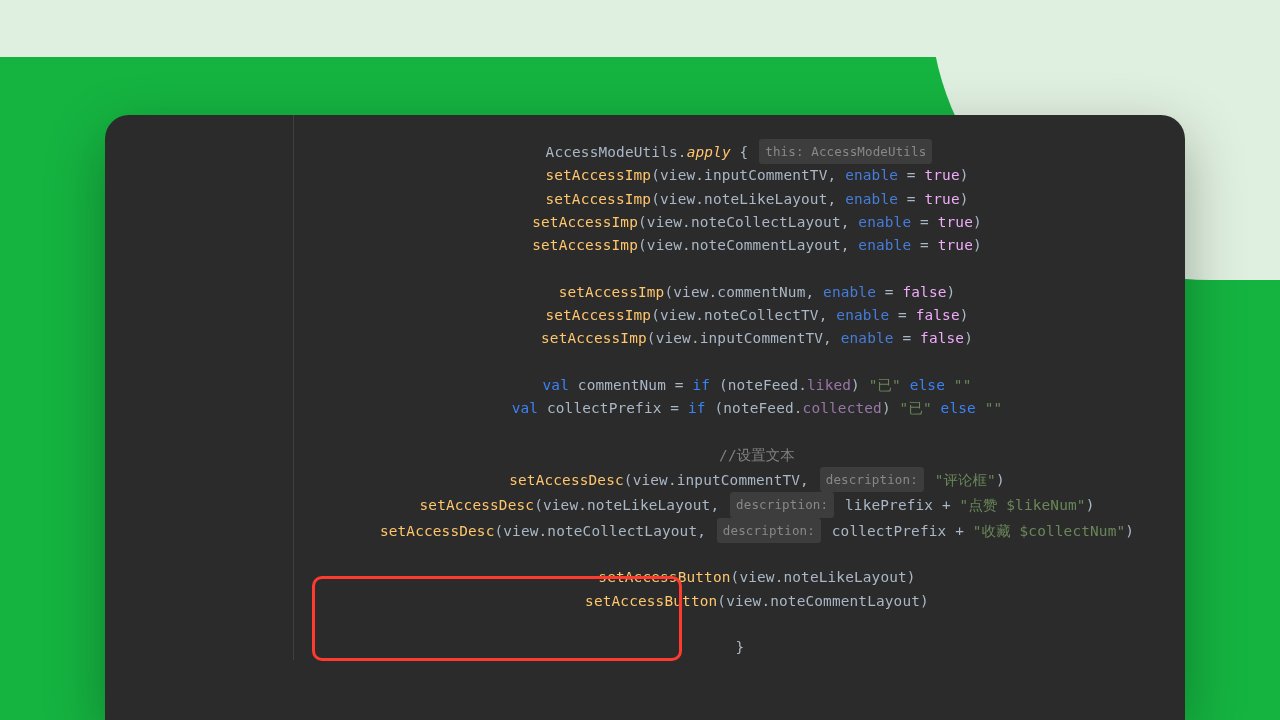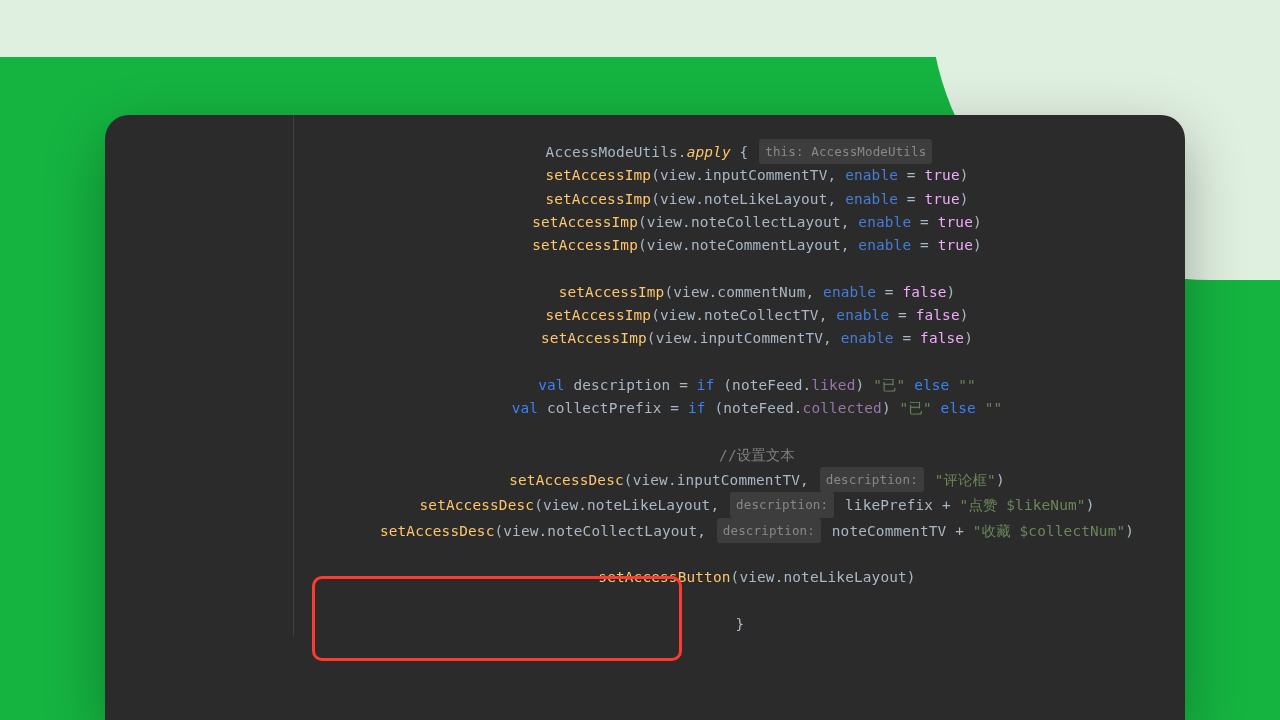--- a/index.html
+++ b/index.html
@@ -107,34 +107,35 @@
     <div class="code-line indent-1"><span class="c-method">setAccessImp</span>(<span>view.noteCommentLayout</span>, <span class="c-param-name">enable</span> = <span class="c-number-bool">true</span>)</div>
 
     <div class="code-line indent-1"> </div>
 
     <div class="code-line indent-1"><span class="c-method">setAccessImp</span>(<span>view.commentNum</span>, <span class="c-param-name">enable</span> = <span class="c-number-bool">false</span>)</div>
     <div class="code-line indent-1"><span class="c-method">setAccessImp</span>(<span>view.noteCollectTV</span>, <span class="c-param-name">enable</span> = <span class="c-number-bool">false</span>)</div>
     <div class="code-line indent-1"><span class="c-method">setAccessImp</span>(<span>view.inputCommentTV</span>, <span class="c-param-name">enable</span> = <span class="c-number-bool">false</span>)</div>
 
     <div class="code-line indent-1"> </div>
 
-    <div class="code-line indent-1"><span class="c-keyword">val</span> <span>description</span><span> = </span><span class="c-keyword">if</span> <span>(noteFeed.</span><span class="c-prop-underline">liked</span><span>) </span><span class="c-string">"已"</span> <span class="c-keyword">else</span> <span class="c-string">""</span></div>
+    <div class="code-line indent-1"><span class="c-keyword">val</span> <span>commentNum</span><span> = </span><span class="c-keyword">if</span> <span>(noteFeed.</span><span class="c-prop-underline">liked</span><span>) </span><span class="c-string">"已"</span> <span class="c-keyword">else</span> <span class="c-string">""</span></div>
     <div class="code-line indent-1"><span class="c-keyword">val</span> <span>collectPrefix</span><span> = </span><span class="c-keyword">if</span> <span>(noteFeed.</span><span class="c-prop-underline">collected</span><span>) </span><span class="c-string">"已"</span> <span class="c-keyword">else</span> <span class="c-string">""</span></div>
 
     <div class="code-line indent-1"> </div>
 
     <div class="code-line indent-1"><span class="c-comment">//设置文本</span></div>
 
     <div class="code-line indent-1"><span class="c-method">setAccessDesc</span>(<span>view.inputCommentTV</span>, <span class="hint-badge">description:</span> <span class="c-string">"评论框"</span><span>)</span></div>
     <div class="code-line indent-1"><span class="c-method">setAccessDesc</span>(<span>view.noteLikeLayout</span>, <span class="hint-badge">description:</span> <span>likePrefix + </span><span class="c-string">"点赞 $likeNum"</span><span>)</span></div>
-    <div class="code-line indent-1"><span class="c-method">setAccessDesc</span>(<span>view.noteCollectLayout</span>, <span class="hint-badge">description:</span> <span>noteCommentTV + </span><span class="c-string">"收藏 $collectNum"</span><span>)</span></div>
+    <div class="code-line indent-1"><span class="c-method">setAccessDesc</span>(<span>view.noteCollectLayout</span>, <span class="hint-badge">description:</span> <span>collectPrefix + </span><span class="c-string">"收藏 $collectNum"</span><span>)</span></div>
 
     <div class="code-line indent-1"> </div>
 
     <div class="code-line indent-1"><span class="c-method">setAccessButton</span>(<span>view.noteLikeLayout</span>)</div>
+    <div class="code-line indent-1"><span class="c-method">setAccessButton</span>(<span>view.noteCommentLayout</span>)</div>
 
     <div class="code-line indent-1"> </div>
 
     <div class="code-line"><span class="c-brace">}</span></div>
 
     <div class="highlight-box" style="top:461px;left:207px;width:370px;height:85px;"></div>
   </div>
 </div>
 
 </body></html>

